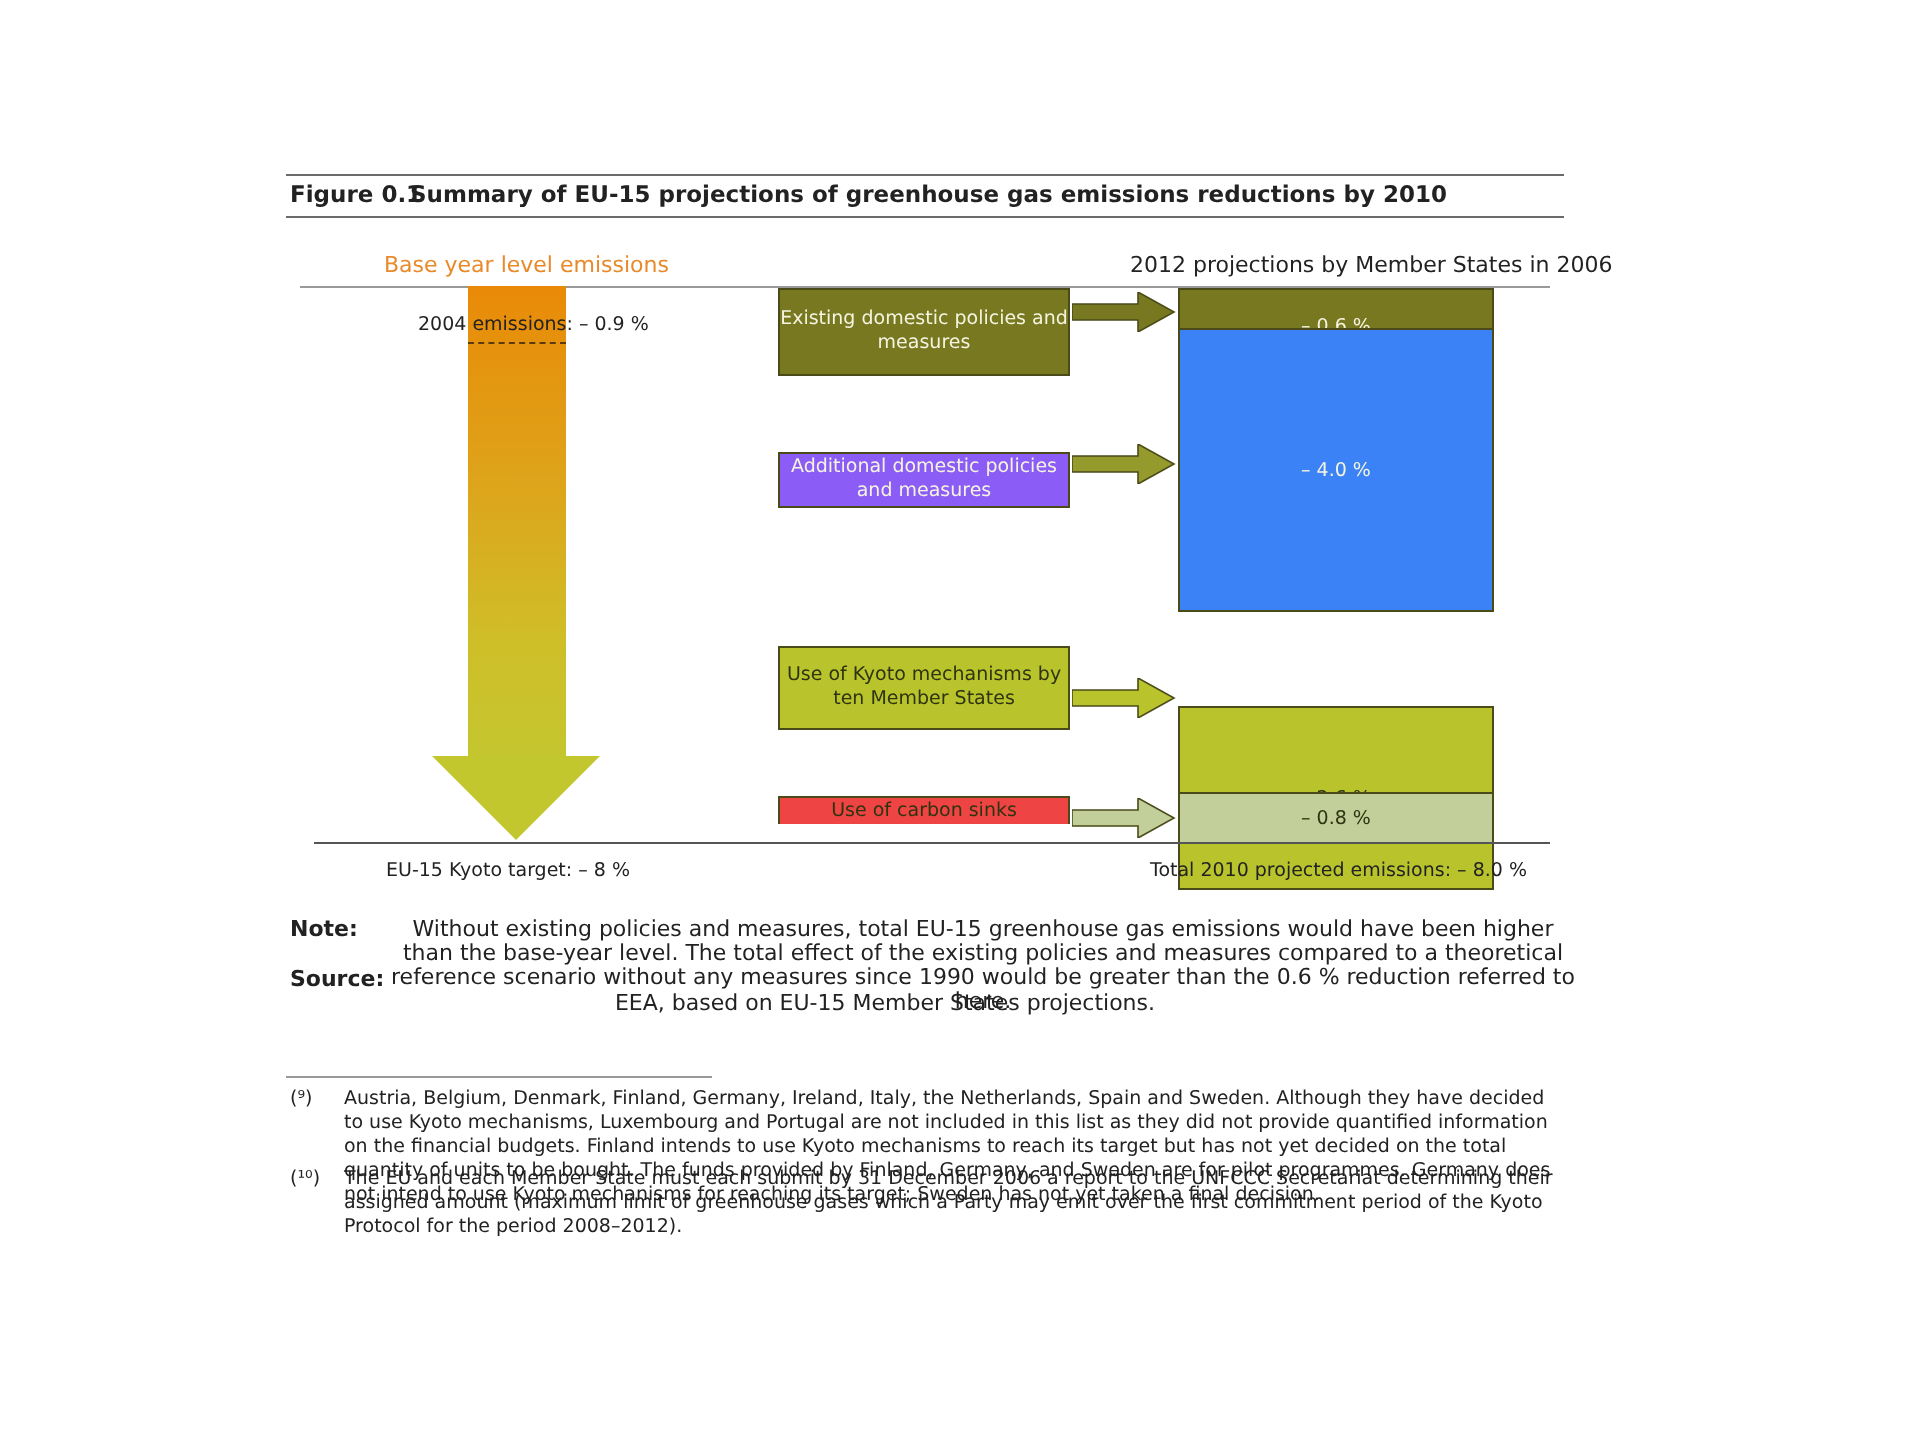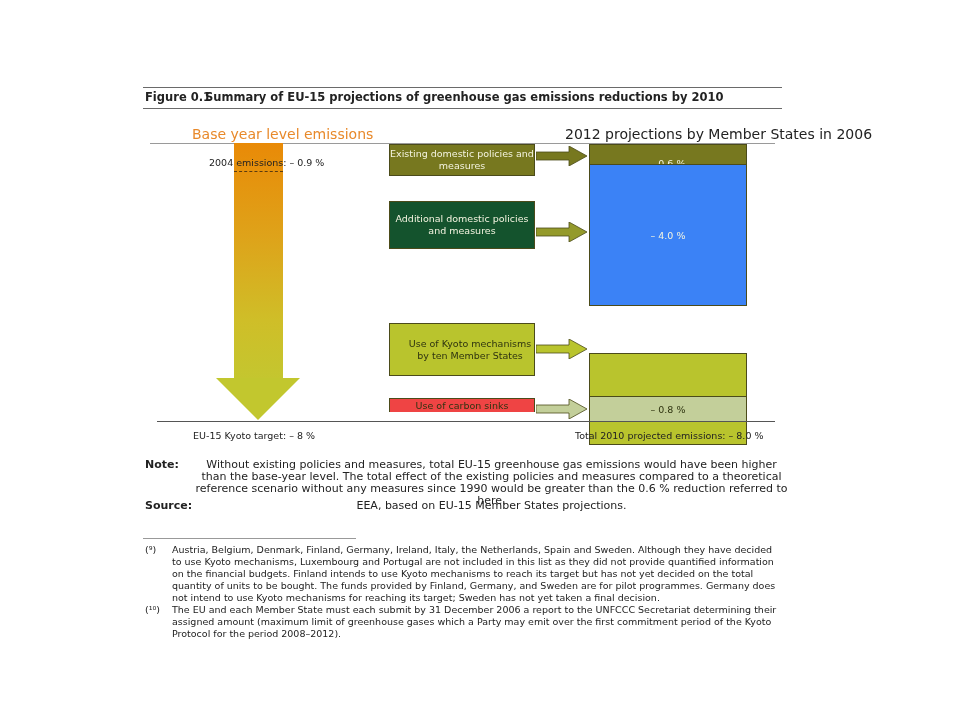--- a/index.html
+++ b/index.html
@@ -2,36 +2,36 @@
 <html><head>
 <meta charset="utf-8">
 <style>
   html, body { margin:0; padding:0; background:#ffffff; }
   body { width:960px; height:720px; position:relative; overflow:hidden;
          font-family: "DejaVu Sans", "Liberation Sans", sans-serif; color:#222; }
   .abs { position:absolute; }
   .rule { position:absolute; height:1px; background:#6a6a6a; }
   .title { left:145px; top:90px; font-size:11.5px; font-weight:bold; white-space:nowrap; }
   .title .num { display:inline-block; width:60px; }
-  .hdr { top:126px; font-size:14px; white-space:nowrap; }
+  .hdr { top:126px; font-size:11px; white-space:nowrap; }
   .hdr-left { left:192px; color:#e8892a; }
   .hdr-right { left:565px; color:#222; }
   .bar { left:234px; top:143px; width:49px; height:236px;
          background: linear-gradient(to bottom, #e98a07 0%, #dea31a 40%, #cfbe28 75%, #c4c62f 100%); }
   .arrowhead { left:216px; top:378px; width:0; height:0;
          border-left:42px solid transparent; border-right:42px solid transparent;
          border-top:42px solid #c2c72e; }
   .dash { left:234px; top:171px; width:49px; height:0; border-top:1px dashed #5a3b10; }
   .e2004 { left:193px; top:157px; font-size:9.5px; white-space:nowrap;margin-left:16px; }
   .box { position:absolute; left:389px; width:146px; box-sizing:border-box;
          border:1px solid #4b4b1a; display:flex; align-items:center; justify-content:center;
          text-align:center; font-size:9.5px; line-height:12px; }
-  .b1 { top:144px; height:32px; background:#77781f; color:#f4f4e0; }
-  .b2 { top:201px; height:48px; background:#14532d; color:#f4f4e0; }
-  .b3 { top:323px; height:53px; background:#b9c42d; color:#2f3410;padding-left:16px; }
+  .b1 { top:144px; height:44px; background:#77781f; color:#f4f4e0; }
+  .b2 { top:226px; height:28px; background:#8b5cf6; color:#f4f4e0; }
+  .b3 { top:323px; height:42px; background:#b9c42d; color:#2f3410; }
   .b4 { top:398px; height:14px; background:#ef4444; color:#2f3410; border-bottom:none; }
   .arr { position:absolute; left:536px; width:52px; height:20px; }
   .seg { position:absolute; left:589px; width:158px; box-sizing:border-box;
          border:1px solid #4b4b1a; display:flex; align-items:center; justify-content:center;
          font-size:9.5px; }
   .s1 { top:144px; height:39px; background:#77781f; color:#f4f4e0; }
   .s2 { top:164px; height:142px; background:#3b82f6; color:#f4f4e0; }
   .s3 { top:305px; height:92px; background:#b9c42d; color:#2f3410;margin-top:48px; }
   .s4 { top:396px; height:25px; background:#c3cf9a; color:#2f3410; border-bottom:none; }
   .foot { top:430px; font-size:9.5px; white-space:nowrap; }
@@ -86,28 +86,28 @@
 
   <div class="rule" style="left:157px; top:421px; width:618px; background:#555;"></div>
 
   <div class="abs foot" style="left:193px;">EU-15 Kyoto target: – 8 %</div>
   <div class="abs foot" style="left:575px;">Total 2010 projected emissions: – 8.0 %</div>
 
   <div class="note" style="top:459px;">
     <span class="lbl">Note:</span>
     <span class="txt">Without existing policies and measures, total EU-15 greenhouse gas emissions would have been higher than the base-year level. The total effect of the existing policies and measures compared to a theoretical reference scenario without any measures since 1990 would be greater than the 0.6 % reduction referred to here.</span>
   </div>
-  <div class="note" style="top:500px;">
+  <div class="note" style="top:484px;flex-direction:column;">
     <span class="lbl">Source:</span>
     <span class="txt">EEA, based on EU-15 Member States projections.</span>
   </div>
 
   <div class="rule" style="left:143px; top:538px; width:213px; background:#999;"></div>
 
   <div class="fn" style="top:544px;">
     <span class="mk">(⁹)</span>
     <span class="txt">Austria, Belgium, Denmark, Finland, Germany, Ireland, Italy, the Netherlands, Spain and Sweden. Although they have decided to use Kyoto mechanisms, Luxembourg and Portugal are not included in this list as they did not provide quantified information on the financial budgets. Finland intends to use Kyoto mechanisms to reach its target but has not yet decided on the total quantity of units to be bought. The funds provided by Finland, Germany, and Sweden are for pilot programmes. Germany does not intend to use Kyoto mechanisms for reaching its target; Sweden has not yet taken a final decision.</span>
   </div>
-  <div class="fn" style="top:604px;">
+  <div class="fn" style="top:584px;">
     <span class="mk">(¹⁰)</span>
     <span class="txt">The EU and each Member State must each submit by 31 December 2006 a report to the UNFCCC Secretariat determining their assigned amount (maximum limit of greenhouse gases which a Party may emit over the first commitment period of the Kyoto Protocol for the period 2008–2012).</span>
   </div>
 </div>
 
 </body></html>

